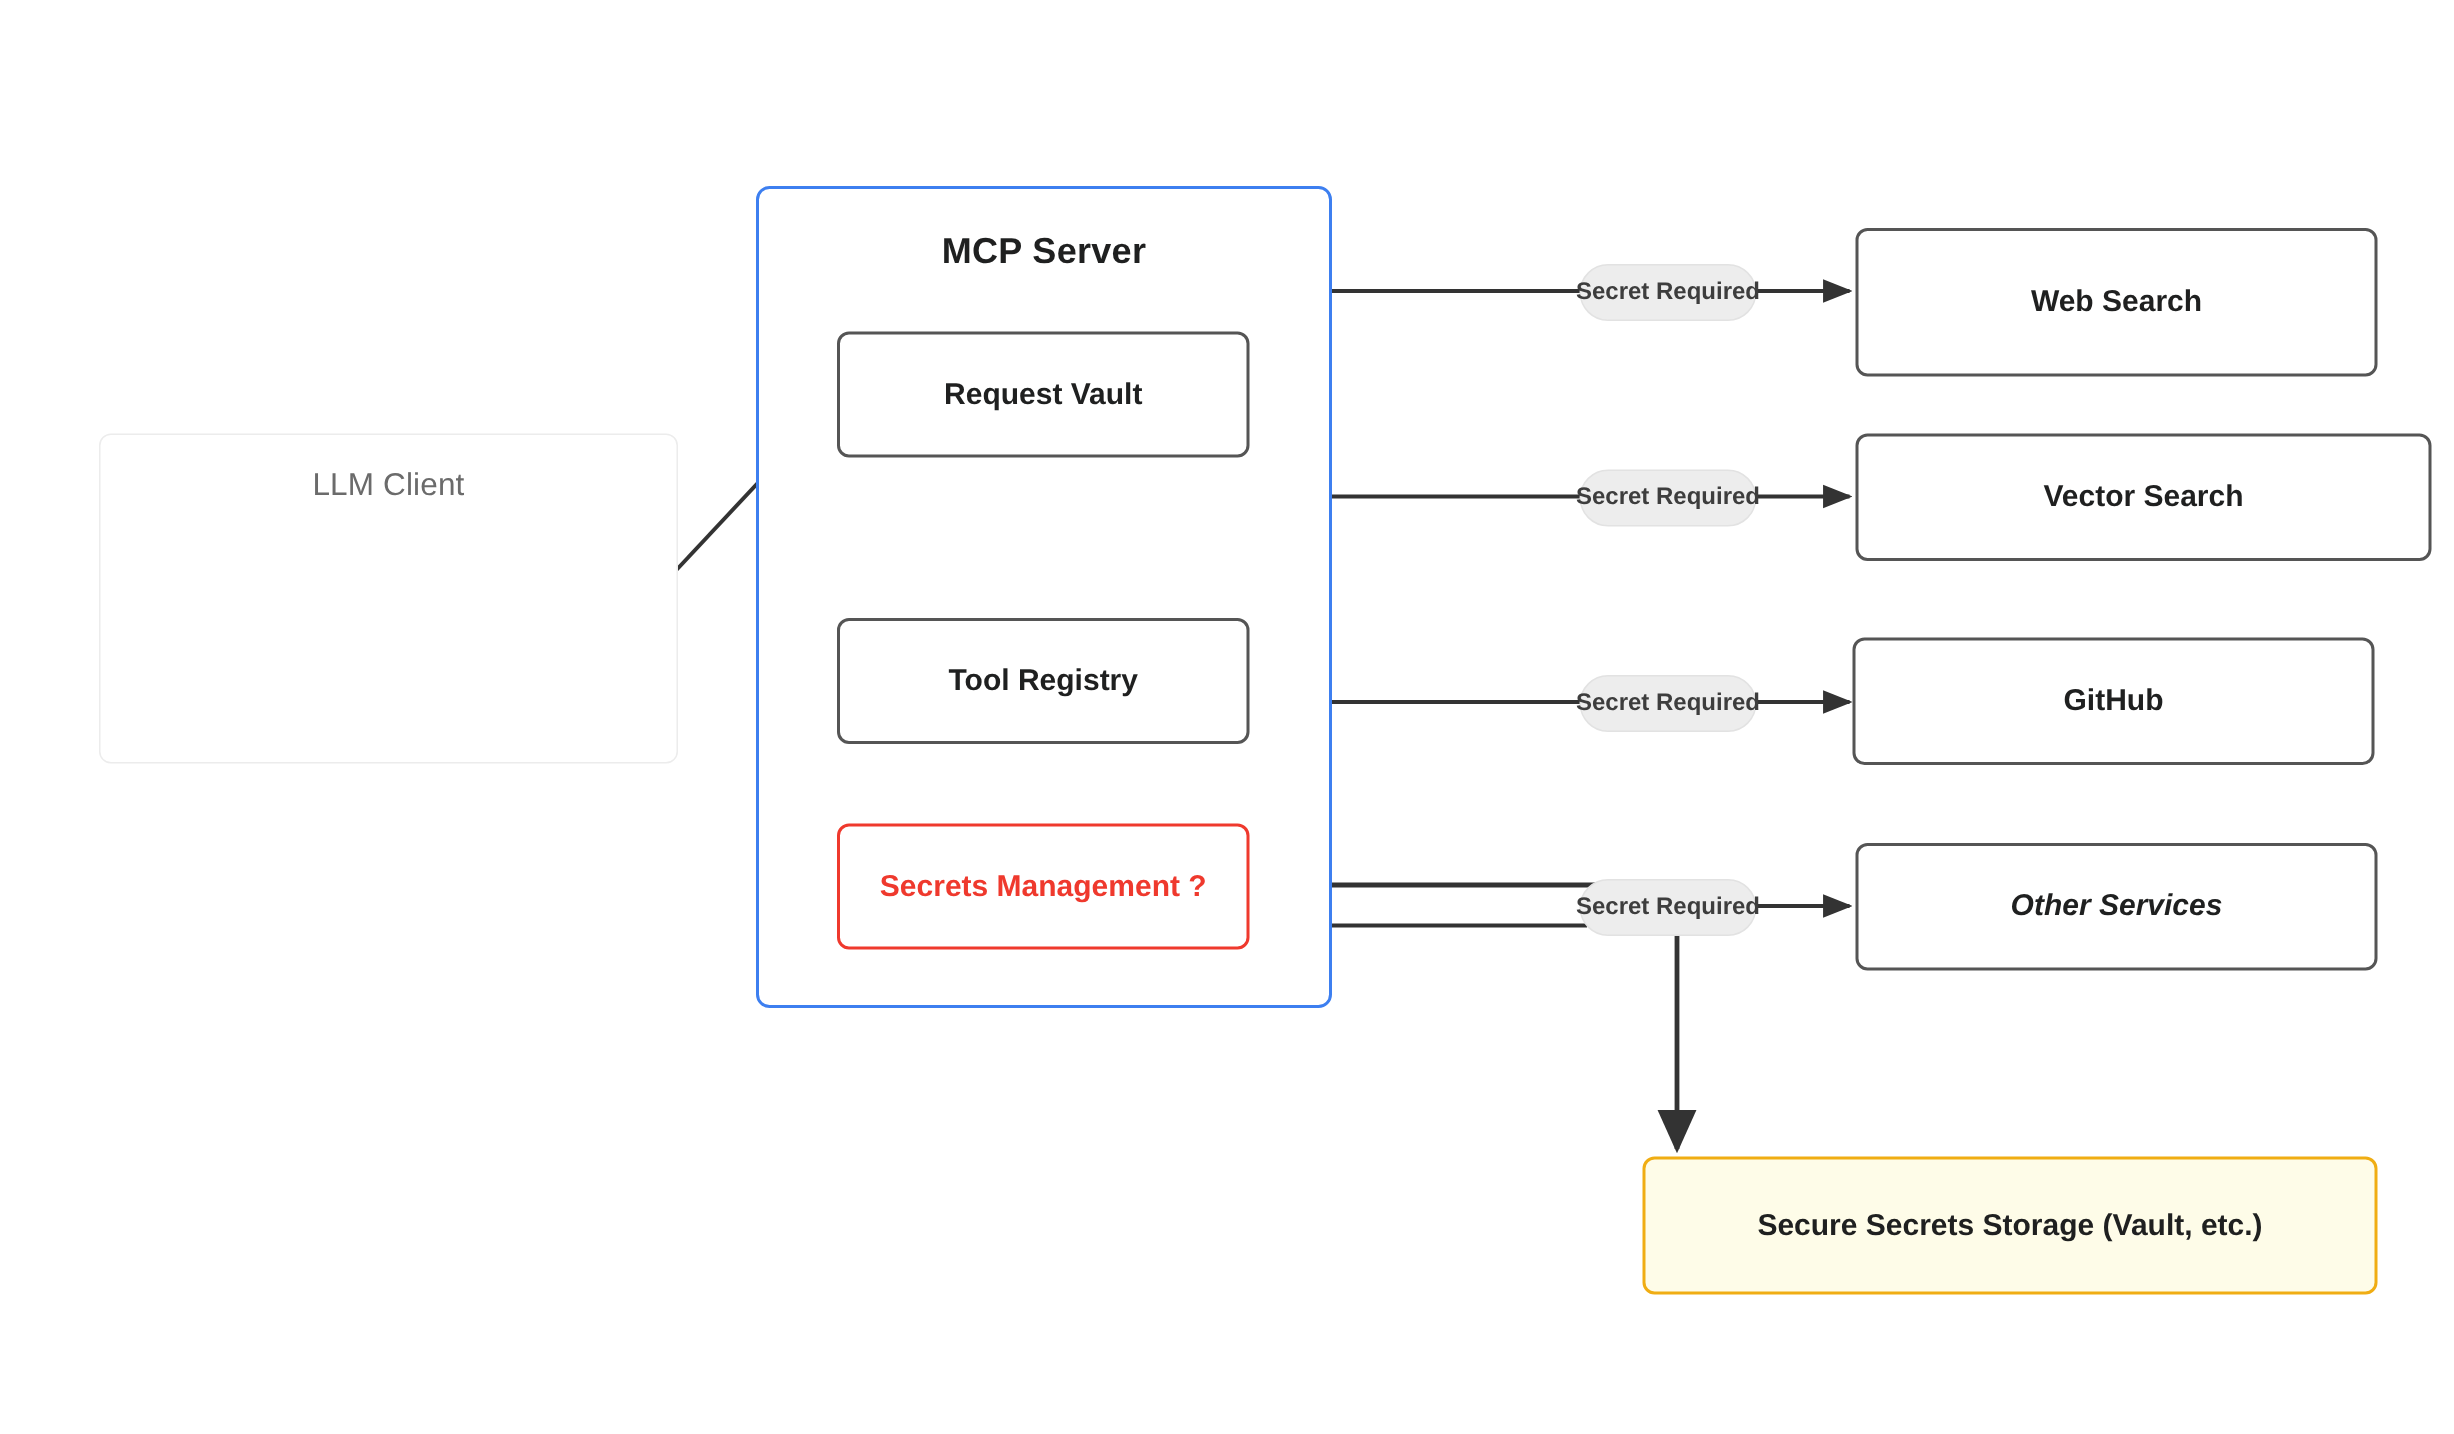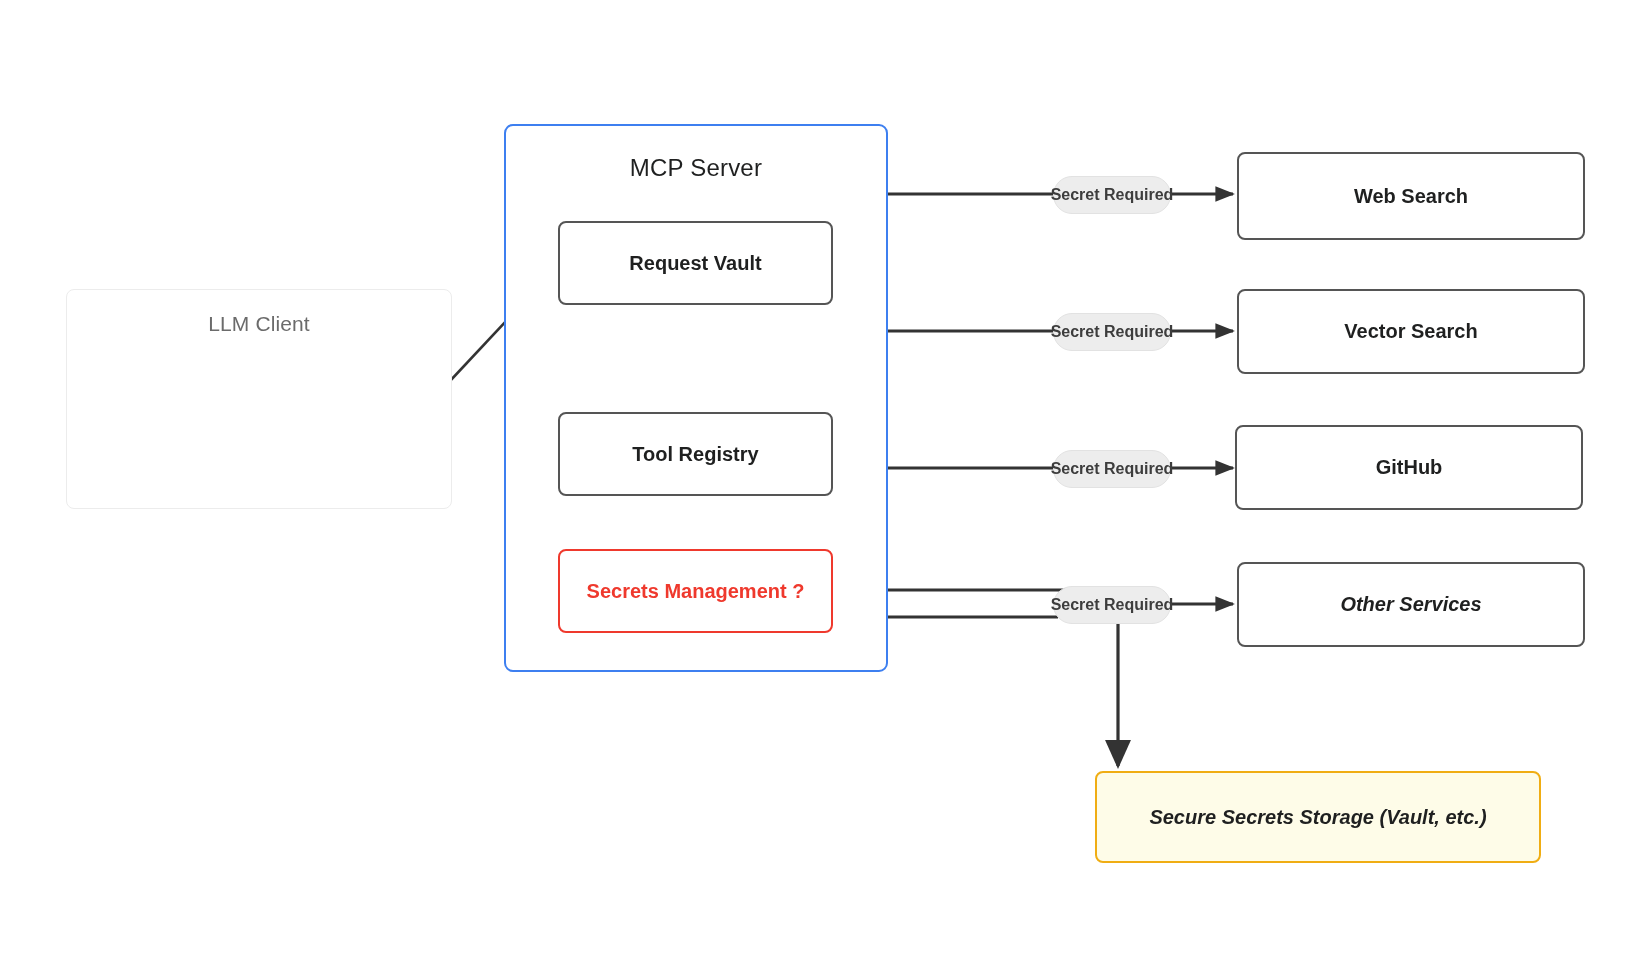--- a/index.html
+++ b/index.html
@@ -62,21 +62,21 @@
     border: 2.6px solid #3d7ff0;
     border-radius: 9px;
     background: #ffffff;
   }
   .subgraph-blue-title {
     position: absolute;
     width: 100%;
     text-align: center;
     color: #1f2020;
     font-size: 24px;
-    font-weight: normal;
+    font-weight: bold;
     letter-spacing: 0.2px;
   }
 
   
   .node-blue {
     border: 2.6px solid #3d7ff0;
     border-radius: 8px;
     color: #1f2020;
     font-size: 20px;
     font-weight: bold;
@@ -194,33 +194,33 @@
   </div>
 
   <div class="edge-label" style="left:1053px; top:450px; width:118px; height:38px;">
     <span>Secret Required</span>
   </div>
 
   <div class="edge-label" style="left:1053px; top:586px; width:118px; height:38px;">
     <span>Secret Required</span>
   </div>
 
-  <div class="node node-gray" style="left:1237px; top:152px; width:348px; height:88px;">
+  <div class="node node-gray" style="left:1237px; top:152px; width:348px; height:99px;">
     <span>Web Search</span>
   </div>
 
-  <div class="node node-gray" style="left:1237px; top:289px; width:348px; height:85px;">
+  <div class="node node-gray" style="left:1237px; top:289px; width:384px; height:85px;">
     <span>Vector Search</span>
   </div>
 
   <div class="node node-gray" style="left:1235px; top:425px; width:348px; height:85px;">
     <span>GitHub</span>
   </div>
 
   <div class="node node-gray" style="left:1237px; top:562px; width:348px; height:85px;font-style:italic;">
     <span>Other Services</span>
   </div>
 
-  <div class="node node-amber" style="left:1095px; top:771px; width:446px; height:92px;font-style:italic;">
+  <div class="node node-amber" style="left:1095px; top:771px; width:490px; height:92px;">
     <span>Secure Secrets Storage (Vault, etc.)</span>
   </div>
 
 </div>
 
 </body></html>

